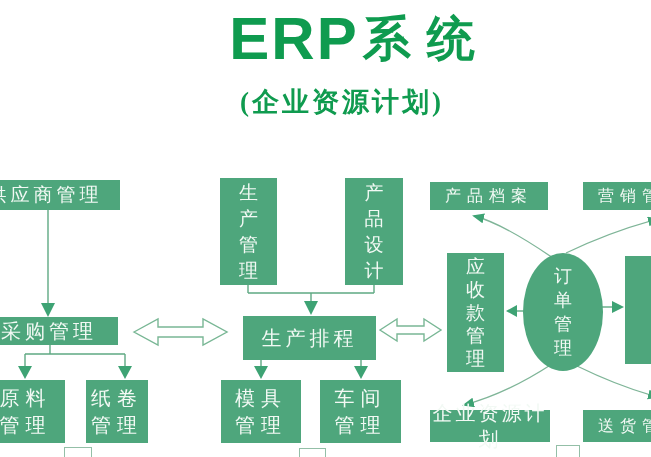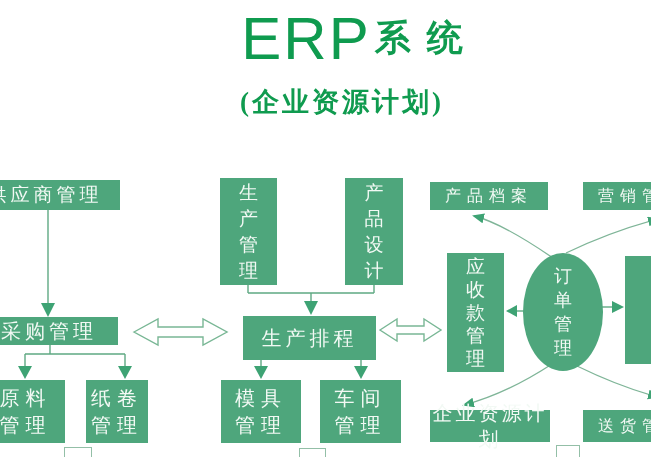--- a/index.html
+++ b/index.html
@@ -10,26 +10,26 @@
     background:#ffffff;
     font-family:"Liberation Serif", serif;
   }
   
   .title{
     position:absolute;left:160px;top:4px;width:400px;
     text-align:center;color:#0f9b4f;white-space:nowrap;
   }
   .title .latin{
     font-family:"Liberation Sans", sans-serif;
-    font-weight:400;font-size:60px;letter-spacing:2px;
+    font-weight:700;font-size:60px;letter-spacing:2px;
     vertical-align:middle;
   }
   .title .cn{
     font-family:"Liberation Serif", serif;
-    font-weight:700;font-size:36px;letter-spacing:16px;
+    font-weight:700;font-size:48px;letter-spacing:16px;
     padding-left:4px;vertical-align:middle;
   }
   .subtitle{
     position:absolute;left:240px;top:84px;width:250px;
     text-align:left;color:#0f9b4f;
     font-size:27px;font-weight:600;letter-spacing:3px;white-space:nowrap;
   }
   
   .node{
     position:absolute;

